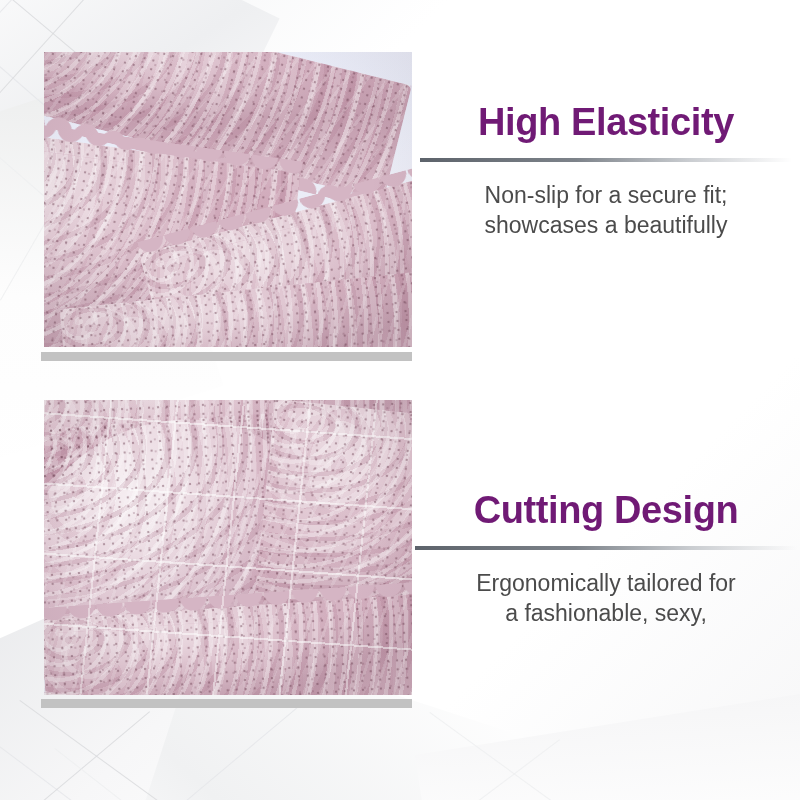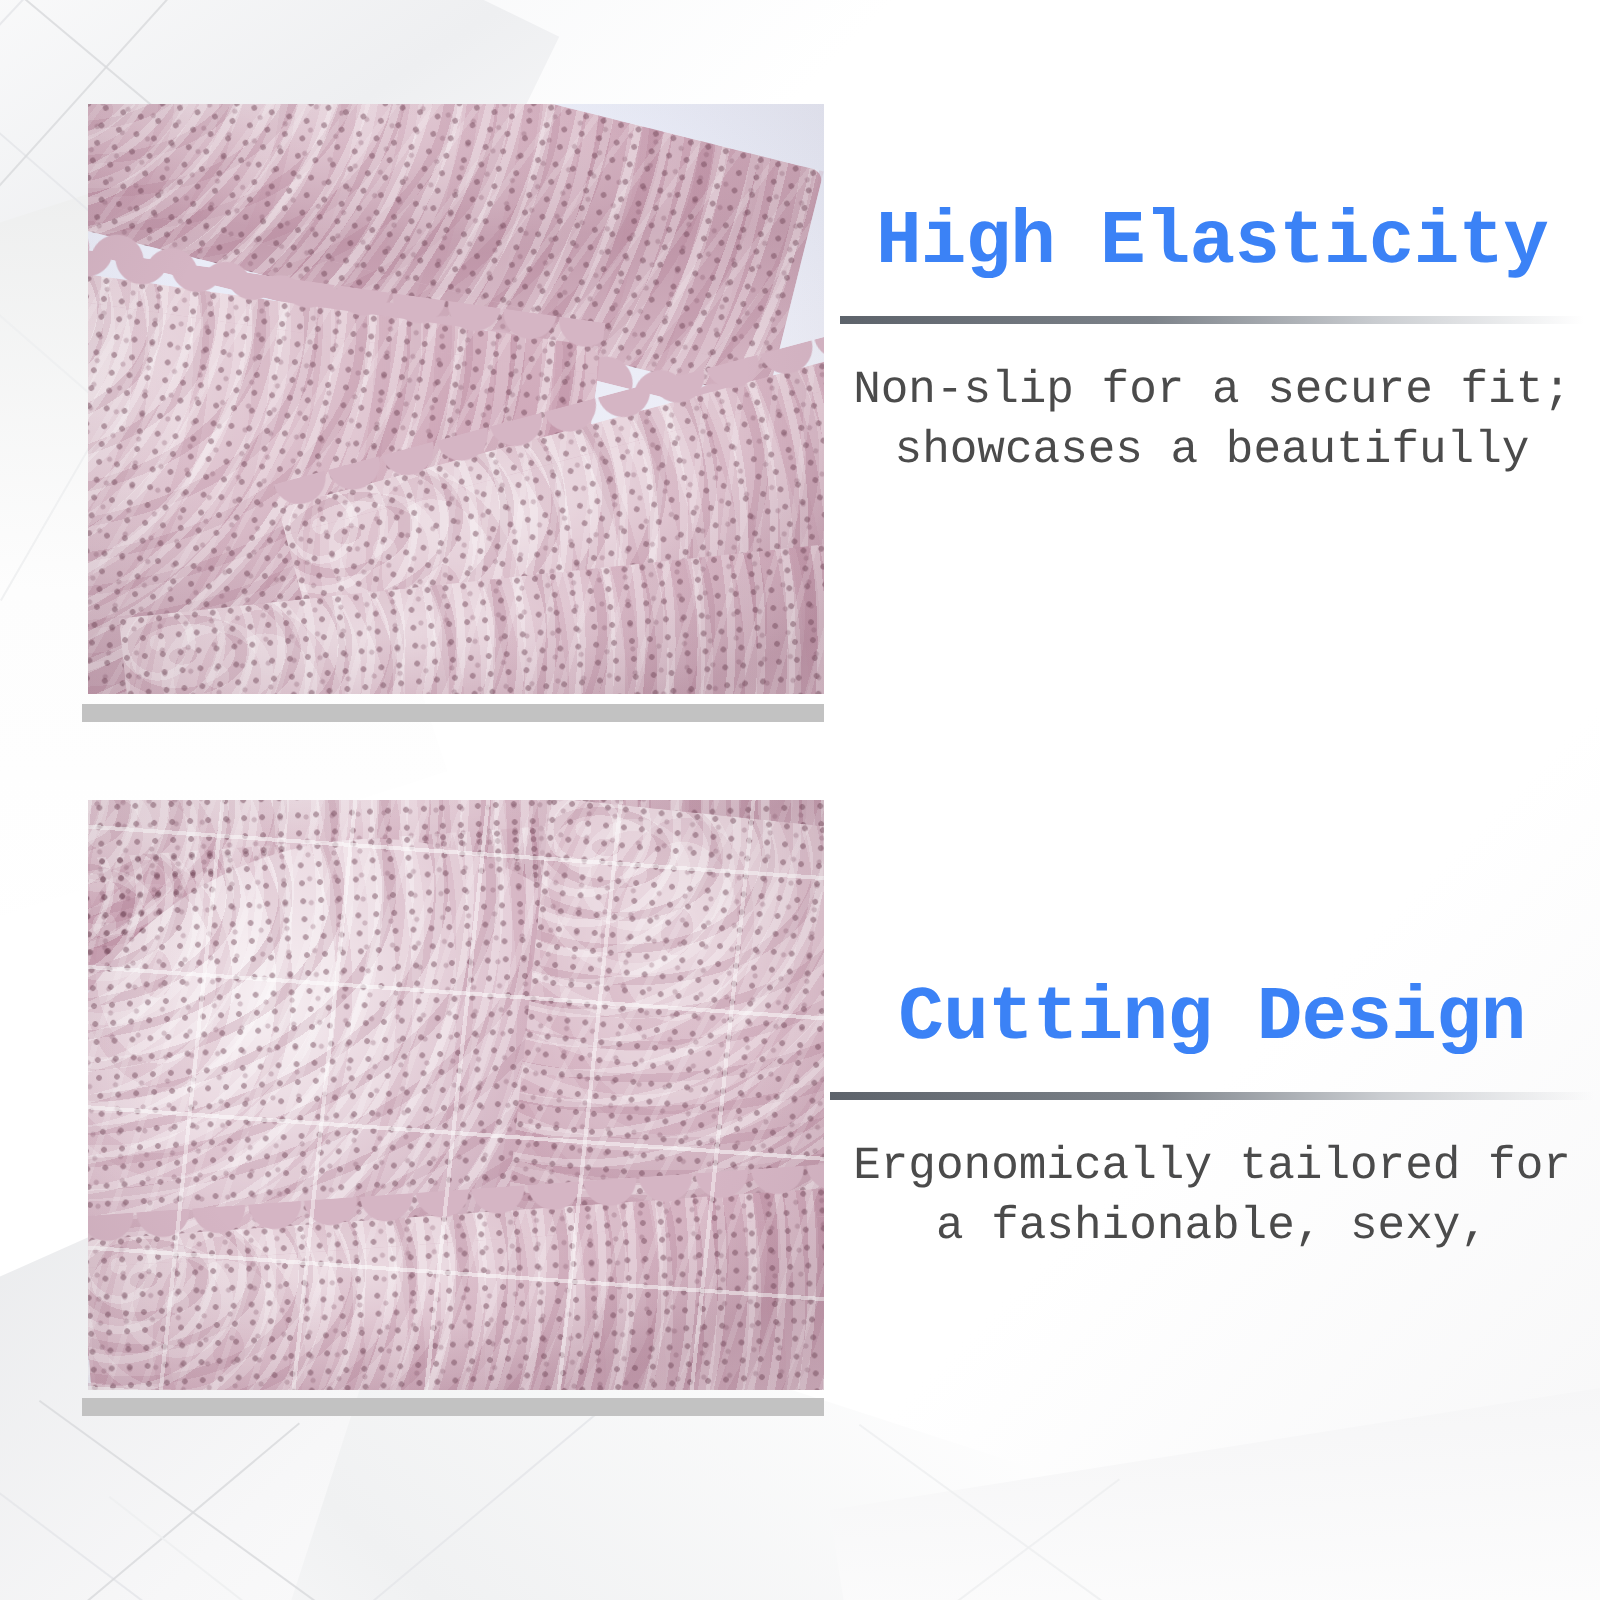--- a/index.html
+++ b/index.html
@@ -178,39 +178,39 @@
     background: radial-gradient(ellipse at 50% 45%, rgba(0,0,0,0) 55%, rgba(90,70,80,.10) 100%);
   }
 
   
   .feature-text {
     position: absolute;
     text-align: center;
   }
   .feature-title {
     margin: 0;
-    color: #3b82f6;
+    color: #701a75;
     font-weight: 700;
     font-size: 38px;
     line-height: 1.16;
     letter-spacing: -0.4px;
-    font-family: Liberation Mono, monospace;
+    font-family: Liberation Sans, sans-serif;
   }
   .rule {
     height: 4px;
     width: 100%;
     background: linear-gradient(to right, #5d636b 0%, #7d838a 42%, #c9ccd0 72%, rgba(255,255,255,0) 100%);
   }
   .feature-desc {
     margin: 0;
     color: #4b4b4b;
     font-weight: 400;
     font-size: 23px;
     line-height: 1.28;
-    font-family: Liberation Mono, monospace;
+    font-family: Liberation Sans, sans-serif;
   }
 </style>
 </head>
 <body>
 
 <div class="poster">
 
   <div class="bg-layer bg-base"></div>
 
   <div class="bg-layer">

